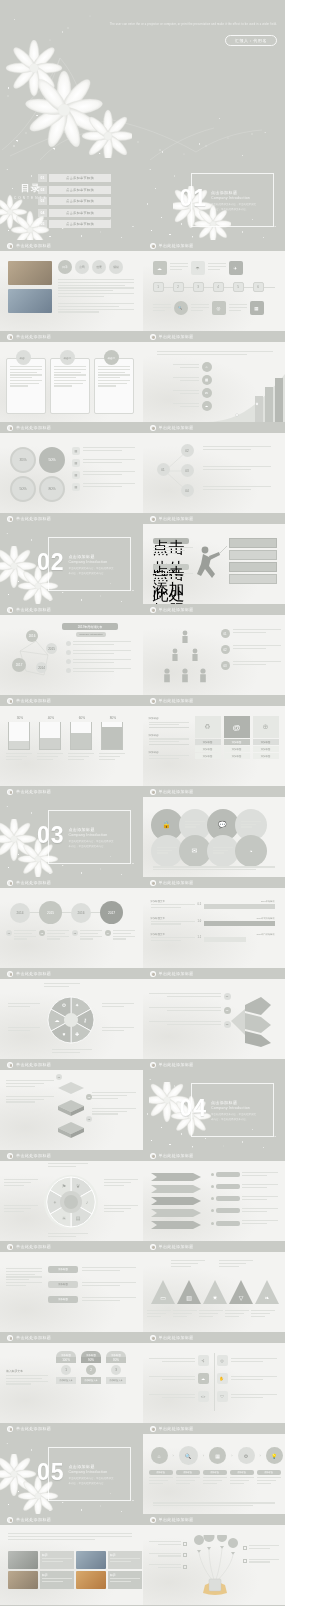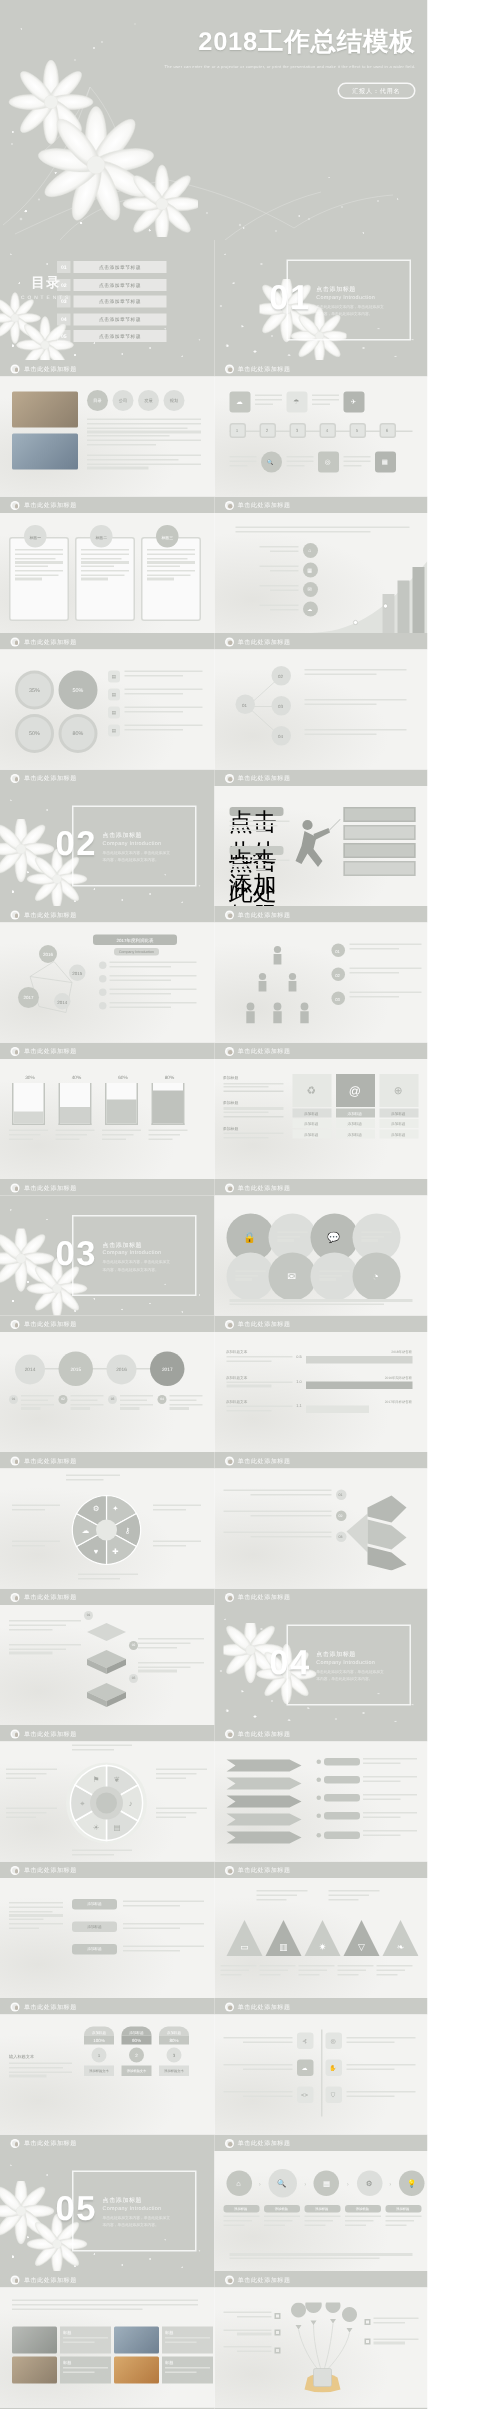--- a/index.html
+++ b/index.html
@@ -263,21 +263,20 @@
           <use href="#fl3" transform="rotate(135)"></use>
             <use href="#fl3" transform="rotate(180)"></use>
           <use href="#fl3" transform="rotate(225)"></use>
             <use href="#fl3" transform="rotate(270)"></use>
           <use href="#fl3" transform="rotate(315)"></use>
           <circle r="4" fill="#f0f1ee"></circle>
         </g>
       </g>
     </svg>
     <div class="cover-text">
-      <div class="cover-title-2">2018工作总结模板</div>
       <div class="cover-sub">The user can enter the or a projector or computer, or print the presentation and make it the effect to be used in a wider field.</div>
       <div class="cover-badge">汇报人：代用名</div>
     </div>
   </div>
 
   <div class="row2">
     <div class="slide toc">
       <div class="branchbg"></div>
       <svg class="flowers" style="left:-4px; top:34px; width:62px; height:52px;" viewBox="0 0 62 52">
         <g fill="url(#pf)" stroke="#e6e7e3" stroke-width=".25">

